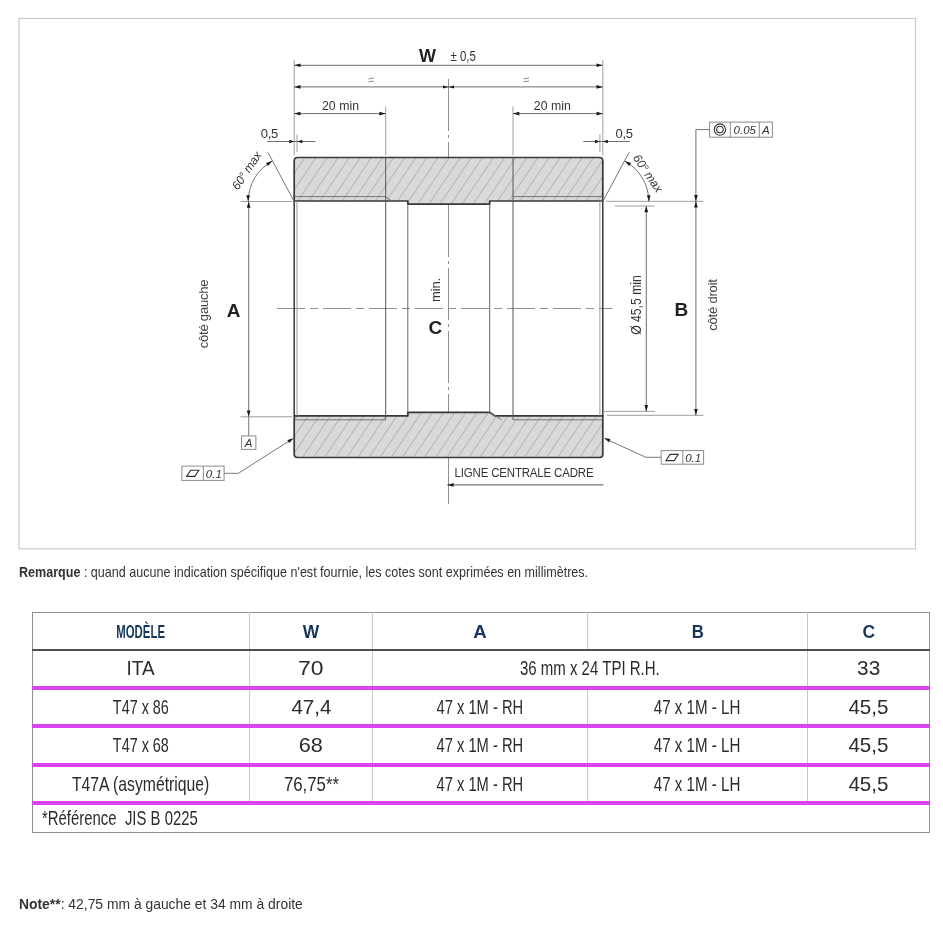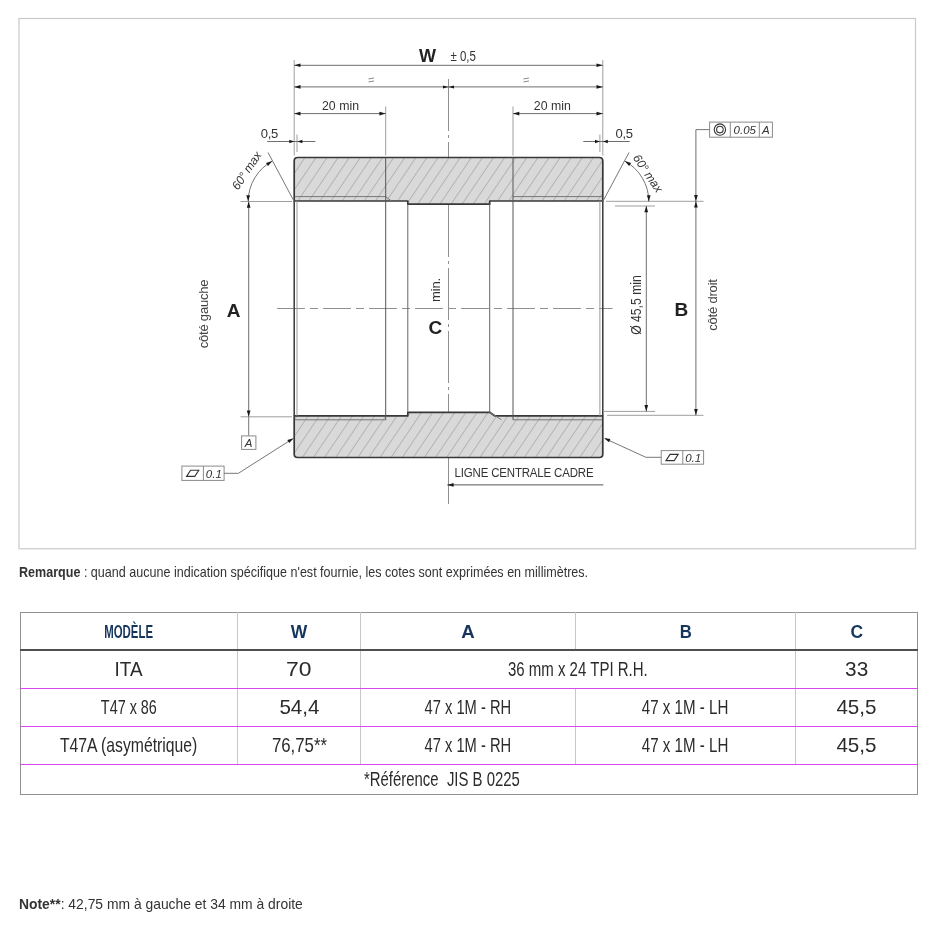--- a/index.html
+++ b/index.html
@@ -4,21 +4,21 @@
 <style>
   html,body{margin:0;padding:0;background:#fff;}
   #page{position:relative;width:943px;height:946px;background:#fff;overflow:hidden;
         font-family:"Liberation Sans",sans-serif;}
   .abs{position:absolute;}
   table{border-collapse:collapse;table-layout:fixed;}
   td{padding:0;text-align:center;vertical-align:middle;font-size:21px;color:#2b2b2b;}
   table{border:1.4px solid #919191;}
   td.hd{border-bottom:2px solid #4f4f4f;}
   td.vl{border-left:1px solid #c7c7c7;}
-  td.rl{border-bottom:1px solid #d946ef;}
+  td.rl{border-bottom:4px solid #d946ef;}
   .hx{display:inline-block;transform-origin:center;font-weight:bold;font-size:19px;color:#16355c;}
   .bx{display:inline-block;transform-origin:center;font-size:21px;white-space:nowrap;}
 </style>
 </head>
 <body>
 <div id="page">
 
 <svg class="abs" style="left:0;top:0" width="943" height="560" viewBox="0 0 943 560">
   <defs>
     <pattern id="hatch" width="9.2" height="12" patternUnits="userSpaceOnUse" patternTransform="rotate(34)">
@@ -218,21 +218,21 @@
   <text transform="translate(440,290) rotate(-90)" font-size="13" fill="#333" text-anchor="middle" letter-spacing="-0.2">min.</text>
 
   <text transform="translate(640.5,305) rotate(-90) scale(0.87,1)" font-size="14" fill="#333" text-anchor="middle">Ø 45,5 min</text>
 
   <text transform="translate(208,314) rotate(-90)" font-size="13" fill="#444" text-anchor="middle" letter-spacing="-0.2">côté gauche</text>
   <text transform="translate(716.5,305) rotate(-90)" font-size="13" fill="#444" text-anchor="middle" letter-spacing="-0.2">côté droit</text>
 </svg>
 
 <div class="abs" style="left:18.5px;top:563px;font-size:15px;color:#333;transform:scaleX(0.837);transform-origin:0 50%;white-space:nowrap;"><b>Remarque</b> : quand aucune indication spécifique n'est fournie, les cotes sont exprimées en millimètres.</div>
 
-<div class="abs" style="left:20px;top:612px;text-decoration:underline;">
+<div class="abs" style="left:32px;top:612px;text-decoration:underline;">
 <table style="width:897px;">
   <colgroup>
     <col style="width:217px">
           <col style="width:123px">
           <col style="width:215px">
           <col style="width:220px">
           <col style="width:122px">
   </colgroup>
 
   <tbody>
@@ -247,36 +247,43 @@
   <tr style="height:38.5px;">
     <td class="rl"><span class="bx" style="transform:scaleX(0.90)">ITA</span></td>
     <td class="vl rl"><span class="bx" style="transform:scaleX(1.09)">70</span></td>
     <td class="vl rl" colspan="2"><span class="bx" style="transform:scaleX(0.715)">36 mm x 24 TPI R.H.</span></td>
     <td class="vl rl"><span class="bx" style="transform:scaleX(0.99)">33</span></td>
   </tr>
 
 
   <tr style="height:38px;margin-left:37px;">
     <td class="rl"><span class="bx" style="transform:scaleX(0.685)">T47 x 86</span></td>
-    <td class="vl rl"><span class="bx" style="transform:scaleX(0.98)">54,4</span></td>
+    <td class="vl rl"><span class="bx" style="transform:scaleX(0.98)">47,4</span></td>
     <td class="vl rl"><span class="bx" style="transform:scaleX(0.70)">47 x 1M - RH</span></td>
     <td class="vl rl"><span class="bx" style="transform:scaleX(0.72)">47 x 1M - LH</span></td>
     <td class="vl rl"><span class="bx" style="transform:scaleX(0.98)">45,5</span></td>
   </tr>
 
+  <tr style="height:38.5px;">
+    <td class="rl"><span class="bx" style="transform:scaleX(0.685)">T47 x 68</span></td>
+    <td class="vl rl"><span class="bx" style="transform:scaleX(1.03)">68</span></td>
+    <td class="vl rl"><span class="bx" style="transform:scaleX(0.70)">47 x 1M - RH</span></td>
+    <td class="vl rl"><span class="bx" style="transform:scaleX(0.72)">47 x 1M - LH</span></td>
+    <td class="vl rl"><span class="bx" style="transform:scaleX(0.98)">45,5</span></td>
+  </tr>
 
   <tr style="height:38px;">
     <td class="rl"><span class="bx" style="transform:scaleX(0.75)">T47A (asymétrique)</span></td>
     <td class="vl rl"><span class="bx" style="transform:scaleX(0.80)">76,75**</span></td>
     <td class="vl rl"><span class="bx" style="transform:scaleX(0.70)">47 x 1M - RH</span></td>
     <td class="vl rl"><span class="bx" style="transform:scaleX(0.72)">47 x 1M - LH</span></td>
     <td class="vl rl"><span class="bx" style="transform:scaleX(0.98)">45,5</span></td>
   </tr>
 
   <tr style="height:30px;">
-    <td colspan="5" style="text-align:center;"><span class="bx" style="transform:scaleX(0.71);transform-origin:0 50%;margin-left:9px;">*Référence&nbsp; JIS B 0225</span></td>
+    <td colspan="5" style="text-align:left;"><span class="bx" style="transform:scaleX(0.71);transform-origin:0 50%;margin-left:9px;">*Référence&nbsp; JIS B 0225</span></td>
   </tr>
 </tbody>
       </table>
 </div>
 
 <div class="abs" style="left:18.5px;top:895px;font-size:15px;color:#333;transform:scaleX(0.925);transform-origin:0 50%;white-space:nowrap;"><b>Note**</b>: 42,75 mm à gauche et 34 mm à droite</div>
 </div>
 
 </body></html>

